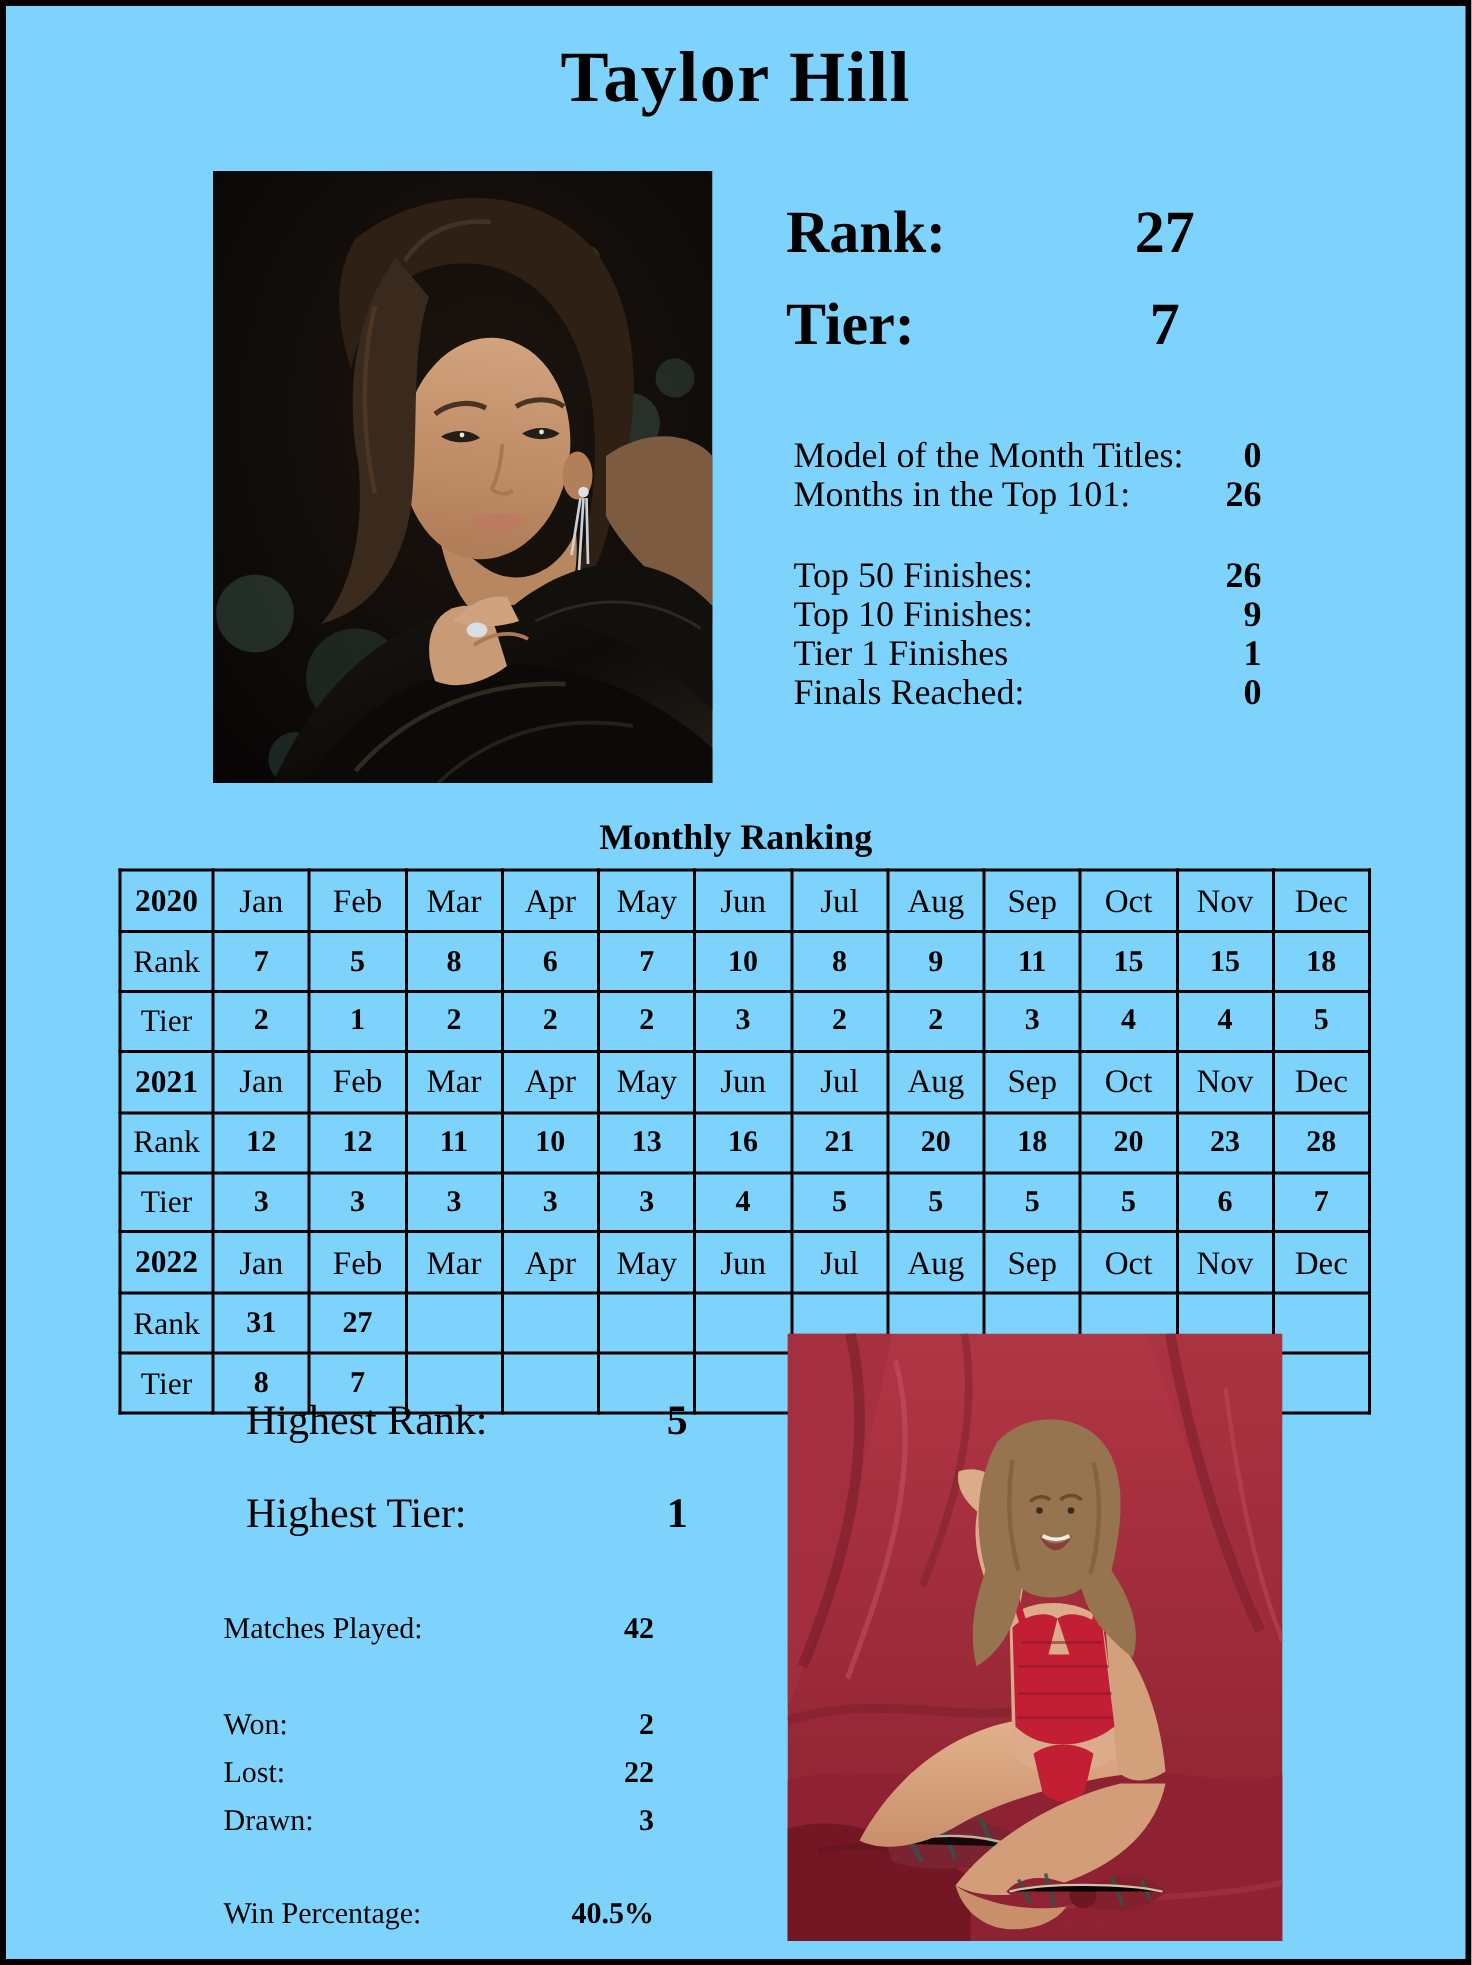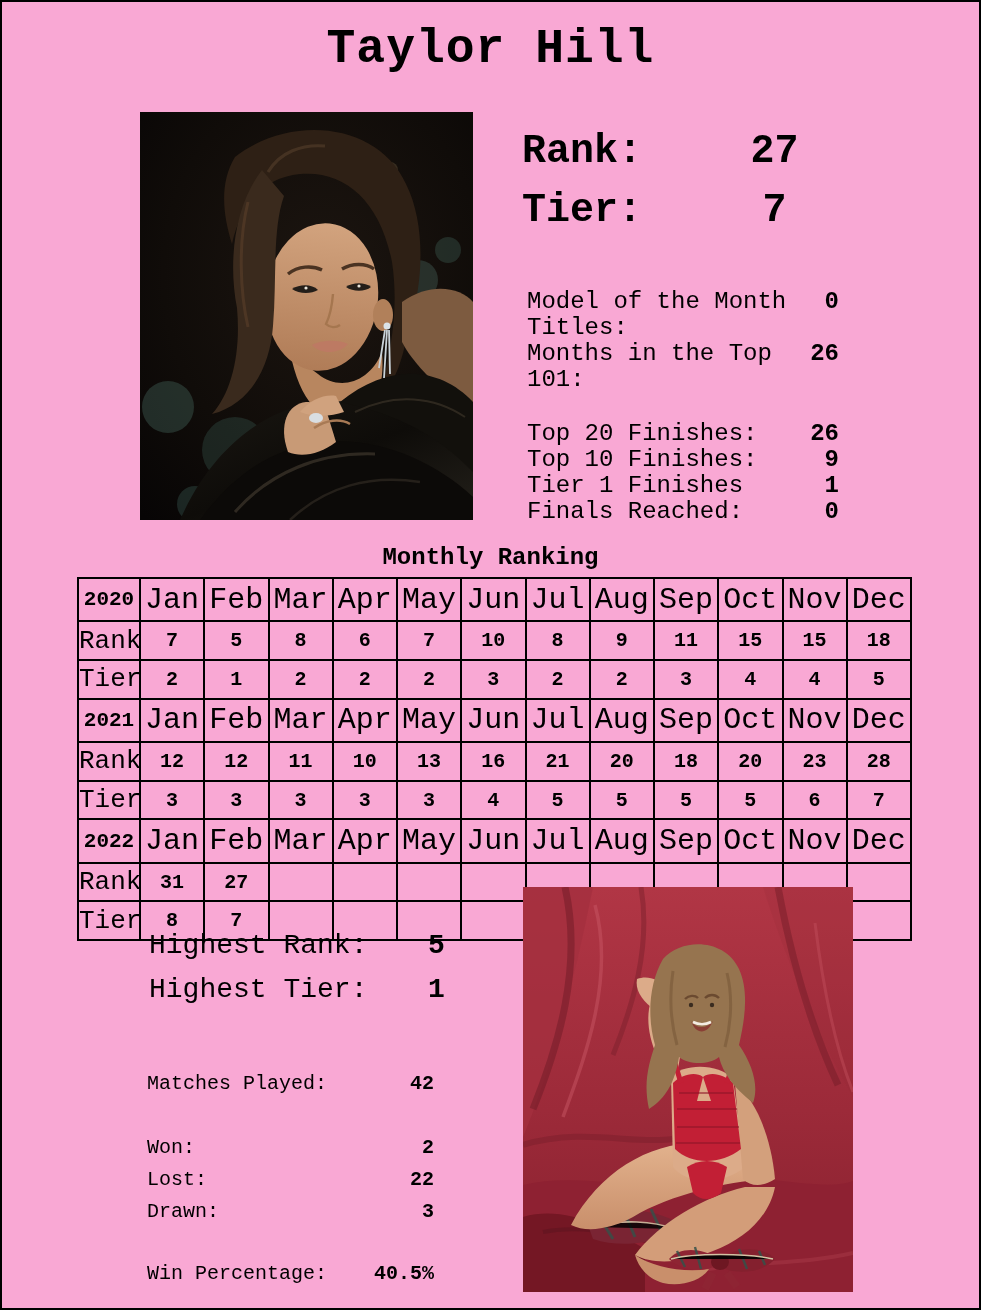--- a/index.html
+++ b/index.html
@@ -1,23 +1,23 @@
 <!DOCTYPE html>
 <html><head>
 <meta charset="utf-8">
 <style>
   html,body{margin:0;padding:0;background:#ffffff;}
   .page{
     position:relative;
     width:981px;height:1310px;
     box-sizing:border-box;
-    border:2px solid #000000;
-    background:#f9a8d4;
+    border:4px solid #000000;
+    background:#7dd3fc;
     color:#000;
-    font-family:Liberation Mono, monospace;
+    font-family:Liberation Serif, serif;
     overflow:hidden;
   }
   .title{
     position:absolute;top:20px;left:0;right:0;
     text-align:center;
     font-size:48px;font-weight:700;letter-spacing:1px;
   }
   .photo1{position:absolute;left:138px;top:110px;width:333px;height:408px;}
   .photo2{position:absolute;left:521px;top:885px;width:330px;height:405px;}
   .photo1 svg,.photo2 svg{display:block;width:100%;height:100%;}
@@ -50,29 +50,29 @@
     position:absolute;left:75px;top:575px;
     width:833px;height:364px;
     border-collapse:collapse;table-layout:fixed;
     text-align:center;
   }
   table.mr td{
     border:2px solid #000;padding:0;overflow:hidden;
     font-size:21px;vertical-align:middle;
   }
   table.mr td.year{font-weight:700;font-size:21px;}
-  table.mr td.month{font-size:30px;}
-  table.mr td.rowlabel{font-size:26px;}
+  table.mr td.month{font-size:22px;}
+  table.mr td.rowlabel{font-size:21px;}
   table.mr td.val{font-weight:700;font-size:20px;}
 
   
   .highest{
-    position:absolute;left:147px;top:926px;
+    position:absolute;left:160px;top:926px;
     display:grid;grid-template-columns:250px 75px;
-    row-gap:8px;font-size:28px;line-height:36px;
+    row-gap:26px;font-size:28px;line-height:36px;
   }
   .highest .v{font-weight:700;text-align:center;}
 
   
   .matchstats{
     position:absolute;left:145px;top:1042px;width:287px;
     font-size:20px;
     margin-top:24px;
   }
   .ms-row{display:flex;justify-content:space-between;line-height:32px;}
@@ -169,21 +169,21 @@
     <div class="stat-row">
       <span class="l">Model of the Month Titles:</span>
       <span class="v">0</span>
     </div>
     <div class="stat-row">
       <span class="l">Months in the Top 101:</span>
       <span class="v">26</span>
     </div>
     <div class="spacer28"></div>
     <div class="stat-row">
-      <span class="l">Top 20 Finishes:</span>
+      <span class="l">Top 50 Finishes:</span>
       <span class="v">26</span>
     </div>
     <div class="stat-row">
       <span class="l">Top 10 Finishes:</span>
       <span class="v">9</span>
     </div>
     <div class="stat-row">
       <span class="l">Tier 1 Finishes</span>
       <span class="v">1</span>
     </div>

